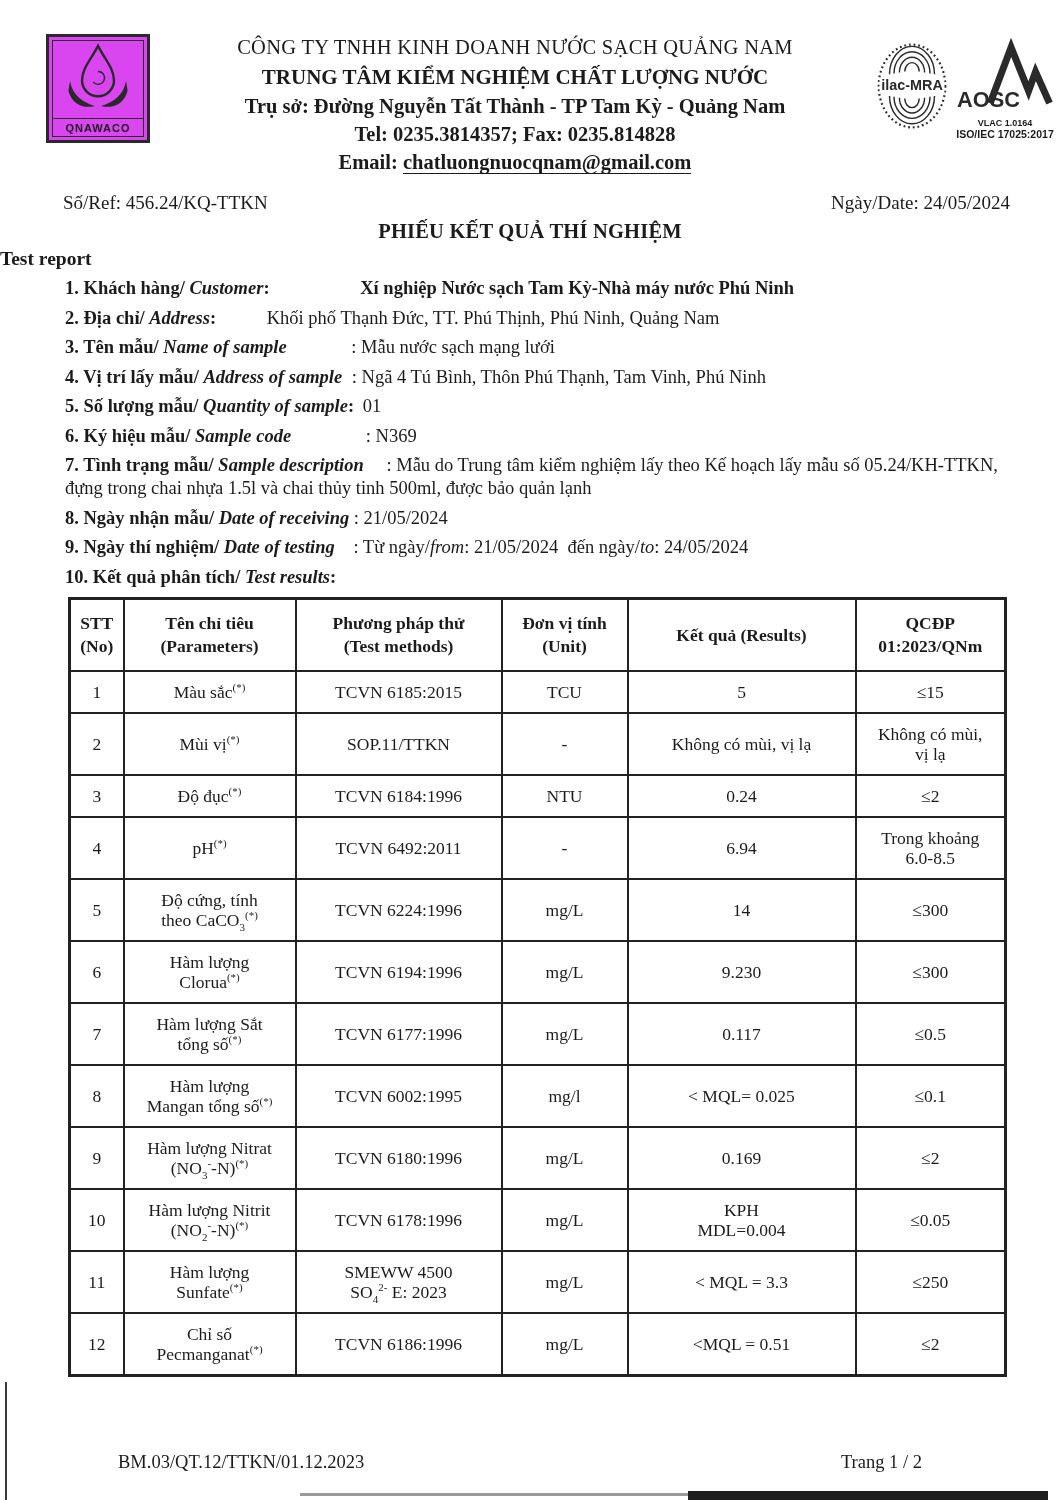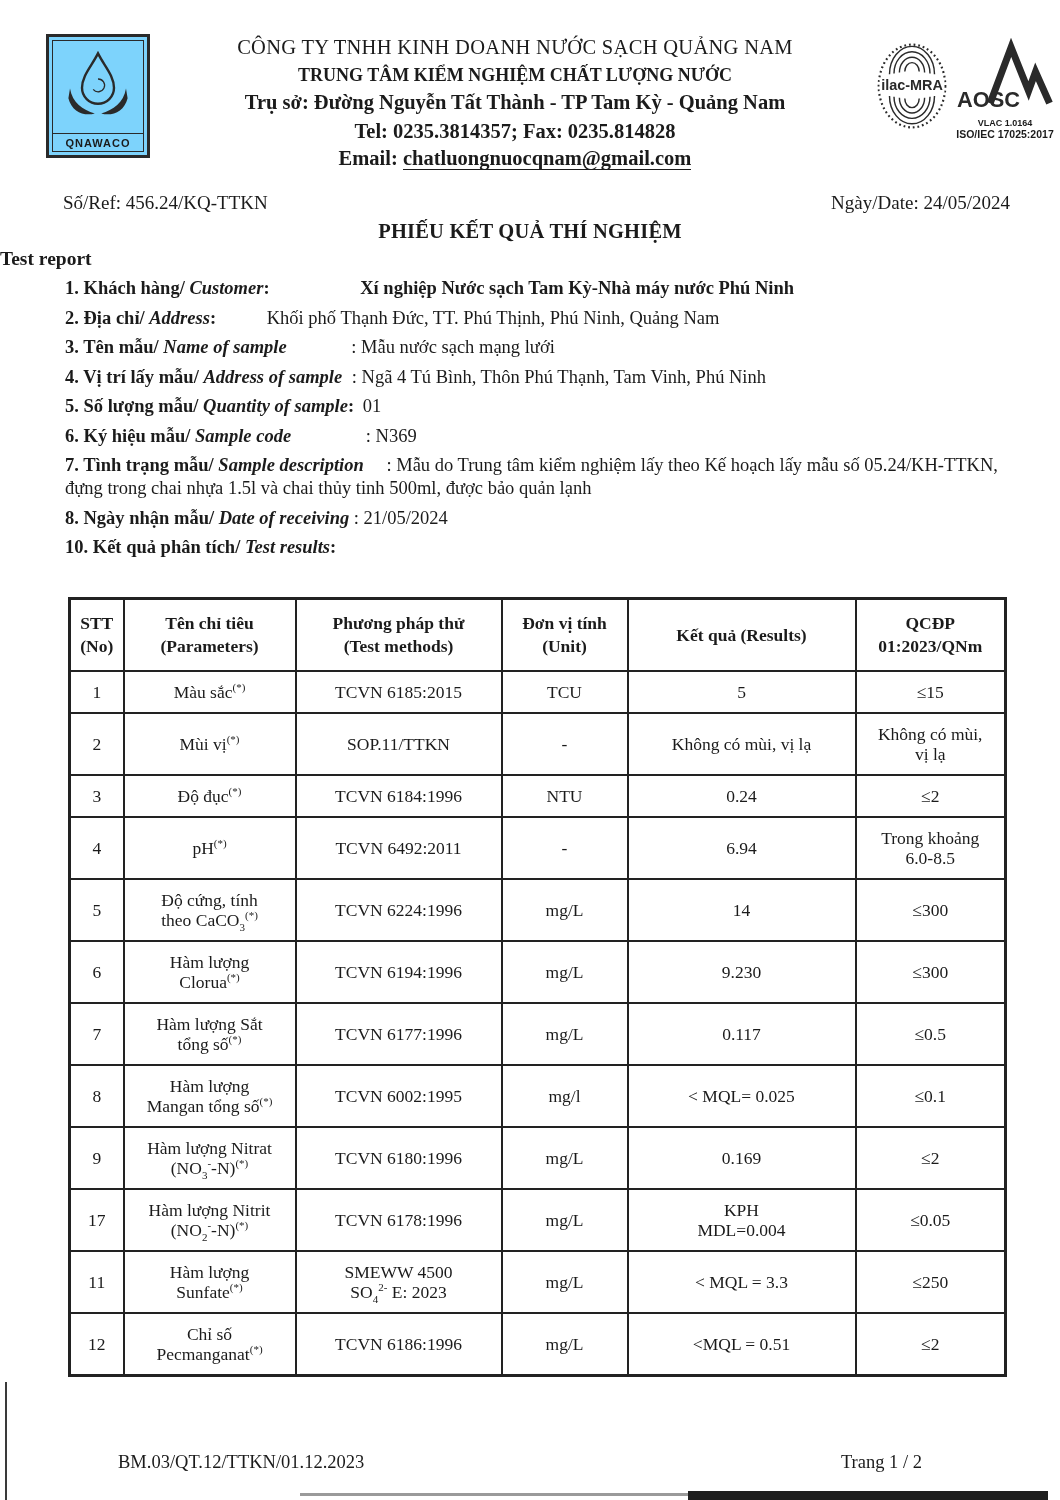--- a/index.html
+++ b/index.html
@@ -1,31 +1,31 @@
 <!DOCTYPE html>
 <html><head>
 <meta charset="utf-8">
 <style>
   html,body{margin:0;padding:0;background:#777;}
   .page{position:relative;width:1060px;height:1500px;background:#ffffff;margin:0 auto;
         font-family:"Liberation Serif","DejaVu Serif",serif;color:#1b1b1b;overflow:hidden;}
 
   
-  .logo-left{position:absolute;top:34px;left:46px;width:104px;height:124px;
-             border:3px solid #2a2a2a;background:#7dd3fc;box-sizing:border-box;padding:3px;}
+  .logo-left{position:absolute;top:34px;left:46px;width:104px;height:109px;
+             border:3px solid #2a2a2a;background:#d946ef;box-sizing:border-box;padding:3px;}
   .logo-left-inner{width:100%;height:100%;border:1.5px solid #2a2a2a;box-sizing:border-box;
                    display:flex;flex-direction:column;align-items:center;justify-content:flex-end;}
   .logo-left-inner svg{flex:1;width:80%;}
   .logo-left-label{width:100%;border-top:1.5px solid #2a2a2a;text-align:center;
                    font-weight:bold;font-size:11px;letter-spacing:1px;padding:3px 0 2px;
                    font-family:"Liberation Sans",sans-serif;}
 
   .header-text{position:absolute;top:36px;left:170px;width:690px;text-align:center;line-height:1.15;}
   .h-company{font-size:20.5px;letter-spacing:.3px;white-space:nowrap;}
-  .h-center{font-size:18px;font-weight:bold;margin-top:5px;white-space:nowrap;}
+  .h-center{font-size:21px;font-weight:bold;margin-top:5px;white-space:nowrap;}
   .h-address{font-size:20.5px;font-weight:bold;margin-top:6px;white-space:nowrap;}
   .h-tel{font-size:20.5px;font-weight:bold;margin-top:5px;}
   .h-email{font-size:20.5px;font-weight:bold;margin-top:4px;}
   .h-email .email-val{border-bottom:1.5px solid #1b1b1b;font-weight:bold;}
 
   .logos-right{position:absolute;top:28px;right:2px;width:200px;height:140px;}
   .ilac-logo{position:absolute;left:18px;top:8px;width:72px;height:100px;}
   .aosc-block{position:absolute;right:2px;top:10px;width:102px;text-align:center;}
   .aosc-block svg{width:96px;height:78px;display:block;margin:0 auto;}
   .aosc-sub1{font-size:9px;font-weight:bold;font-family:"Liberation Sans",sans-serif;margin-top:2px;}
@@ -138,20 +138,21 @@
 
   <div class="info" id="info-list">
       <p class="info-item"><span class="info-label">1. Khách hàng/ <i>Customer</i>:</span><span class="info-value value-bold"> Xí nghiệp Nước sạch Tam Kỳ-Nhà máy nước Phú Ninh</span></p>
       <p class="info-item"><span class="info-label">2. Địa chỉ/ <i>Address</i>:</span><span class="info-value"> Khối phố Thạnh Đức, TT. Phú Thịnh, Phú Ninh, Quảng Nam</span></p>
       <p class="info-item"><span class="info-label">3. Tên mẫu/ <i>Name of sample</i></span><span class="info-value"> : Mẫu nước sạch mạng lưới</span></p>
       <p class="info-item"><span class="info-label">4. Vị trí lấy mẫu/ <i>Address of sample</i></span><span class="info-value"> : Ngã 4 Tú Bình, Thôn Phú Thạnh, Tam Vinh, Phú Ninh</span></p>
       <p class="info-item"><span class="info-label">5. Số lượng mẫu/ <i>Quantity of sample</i>:</span><span class="info-value"> 01</span></p>
       <p class="info-item"><span class="info-label">6. Ký hiệu mẫu/ <i>Sample code</i></span><span class="info-value"> : N369</span></p>
       <p class="info-item"><span class="info-label">7. Tình trạng mẫu/ <i>Sample description</i></span><span class="info-value"> : Mẫu do Trung tâm kiểm nghiệm lấy theo Kế hoạch lấy mẫu số 05.24/KH-TTKN, đựng trong chai nhựa 1.5l và chai thủy tinh 500ml, được bảo quản lạnh</span></p>
       <p class="info-item"><span class="info-label">8. Ngày nhận mẫu/ <i>Date of receiving</i></span><span class="info-value"> : 21/05/2024</span></p>
+      <p class="info-item"><span class="info-label">9. Ngày thí nghiệm/ <i>Date of testing</i></span><span class="info-value"> : Từ ngày/<i>from</i>: 21/05/2024 &nbsp;đến ngày/<i>to</i>: 24/05/2024</span></p>
       <p class="info-item"><span class="info-label">10. Kết quả phân tích/ <i>Test results</i>:</span></p>
     </div>
 
   <table class="results" id="results-table">
       <colgroup>
         <col style="width: 54px;">
         <col style="width: 172px;">
         <col style="width: 206px;">
         <col style="width: 126px;">
         <col style="width: 228px;">
@@ -234,21 +235,21 @@
         </tr>
         <tr>
           <td>9</td>
           <td>Hàm lượng Nitrat<br>(NO<sub>3</sub><sup>-</sup>-N)<sup>(*)</sup></td>
           <td>TCVN 6180:1996</td>
           <td>mg/L</td>
           <td>0.169</td>
           <td>≤2</td>
         </tr>
         <tr>
-          <td>17</td>
+          <td>10</td>
           <td>Hàm lượng Nitrit<br>(NO<sub>2</sub><sup>-</sup>-N)<sup>(*)</sup></td>
           <td>TCVN 6178:1996</td>
           <td>mg/L</td>
           <td>KPH<br>MDL=0.004</td>
           <td>≤0.05</td>
         </tr>
         <tr>
           <td>11</td>
           <td>Hàm lượng<br>Sunfate<sup>(*)</sup></td>
           <td>SMEWW 4500<br>SO<sub>4</sub><sup>2-</sup> E: 2023</td>

